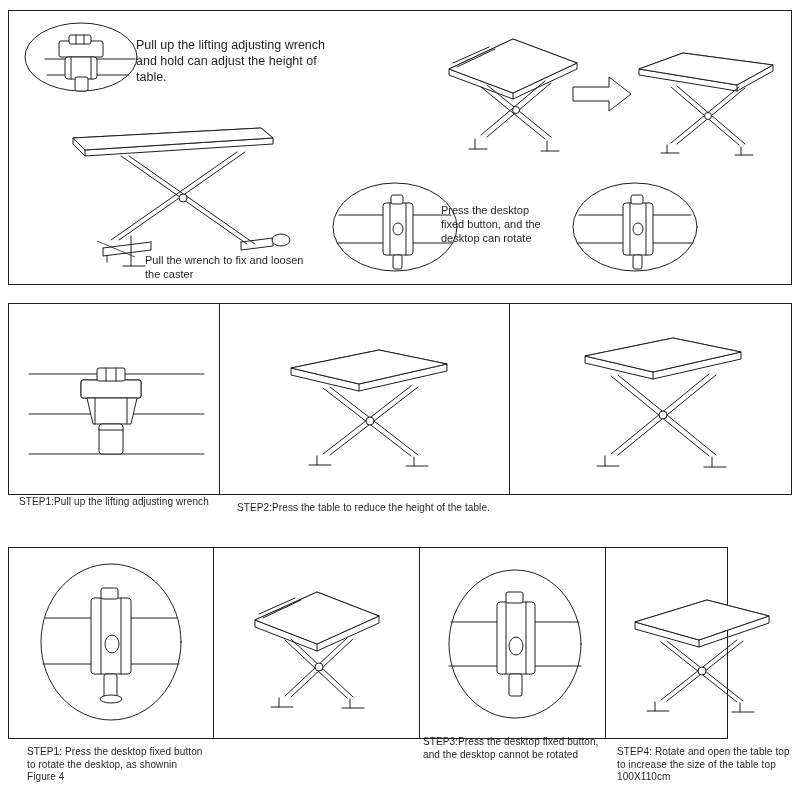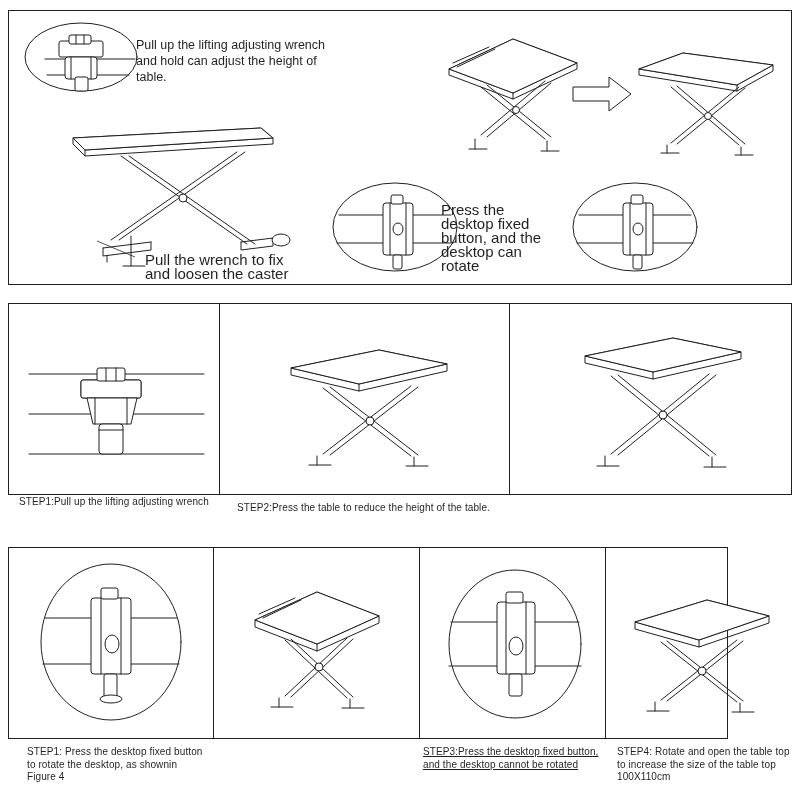--- a/index.html
+++ b/index.html
@@ -43,21 +43,21 @@
     letter-spacing: 0.1px;
   }
   .note {
     position: absolute;
     font-size: 12.5px;
     line-height: 16px;
     color: #231f20;
   }
   .note-sm {
     position: absolute;
-    font-size: 15px;
+    font-size: 11px;
     line-height: 14px;
     color: #231f20;
   }
 
   svg { display: block; overflow: visible; }
   .ln { fill: none; stroke: #231f20; stroke-width: 1; stroke-linejoin: round; stroke-linecap: round; }
   .ln-thin { fill: none; stroke: #231f20; stroke-width: 0.8; }
   .ln-w { fill: #ffffff; stroke: #231f20; stroke-width: 1; stroke-linejoin: round; }
   .fillw { fill: #ffffff; }
   .lgray { fill: #efefef; stroke: #231f20; stroke-width: 1; }
@@ -256,21 +256,21 @@
     <svg style="position:absolute; left:426px; top:18px; width:160px; height:155px;" viewBox="0 0 160 155">
       <ellipse class="ln" cx="80" cy="78" rx="66" ry="74"></ellipse>
       <path class="ln" d="M16 56 H144"></path>
       <path class="ln" d="M14 100 H146"></path>
       <rect class="ln-w" x="62" y="36" width="38" height="72" rx="3"></rect>
       <path class="ln" d="M71 36 v72 M91 36 v72"></path>
       <ellipse class="fillw" cx="81" cy="80" rx="7" ry="9" stroke="#231f20" stroke-width="1"></ellipse>
       <rect class="ln-w" x="71" y="26" width="17" height="11" rx="2"></rect>
       <rect class="ln-w" x="74" y="108" width="13" height="22" rx="2"></rect>
     </svg>
-    <div class="caption" style="left:414px; top:198px; width:178px;text-decoration:underline;">STEP3:Press the desktop fixed button, and the desktop cannot be rotated</div>
+    <div class="caption" style="left:414px; top:188px; width:178px;">STEP3:Press the desktop fixed button, and the desktop cannot be rotated</div>
 
     <svg style="position:absolute; left:612px; top:42px; width:160px; height:130px;" viewBox="0 0 160 130">
       <path class="lgray" d="M14 32 L86 10 L148 26 L78 50 Z"></path>
       <path class="ln-w" d="M14 32 L86 10 L148 26 L78 50 Z"></path>
       <path class="ln" d="M14 32 L14 39 L78 57 L148 33 L148 26"></path>
       <path class="ln" d="M78 50 L78 57"></path>
       <path class="ln" d="M40 52 L116 112"></path>
       <path class="ln" d="M46 51 L122 111"></path>
       <path class="ln" d="M116 50 L40 110"></path>
       <path class="ln" d="M122 51 L46 111"></path>

